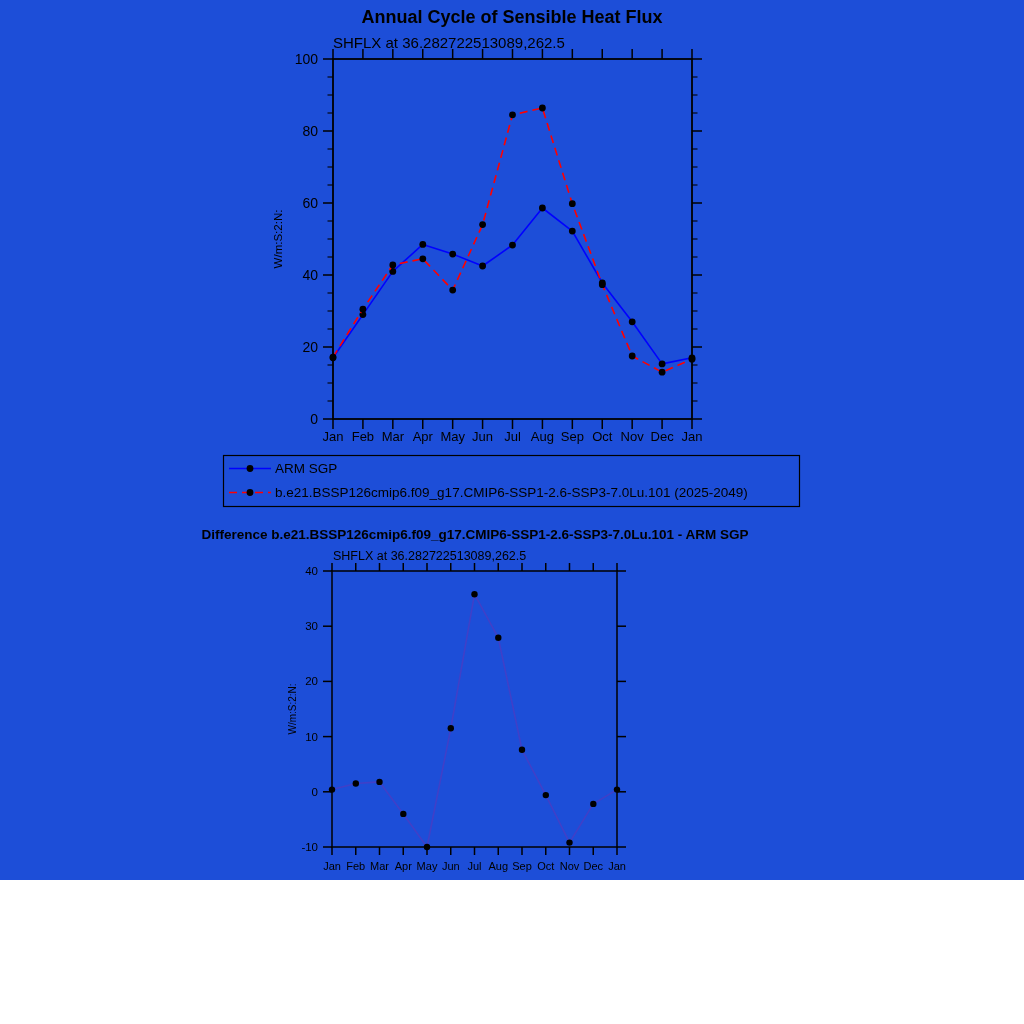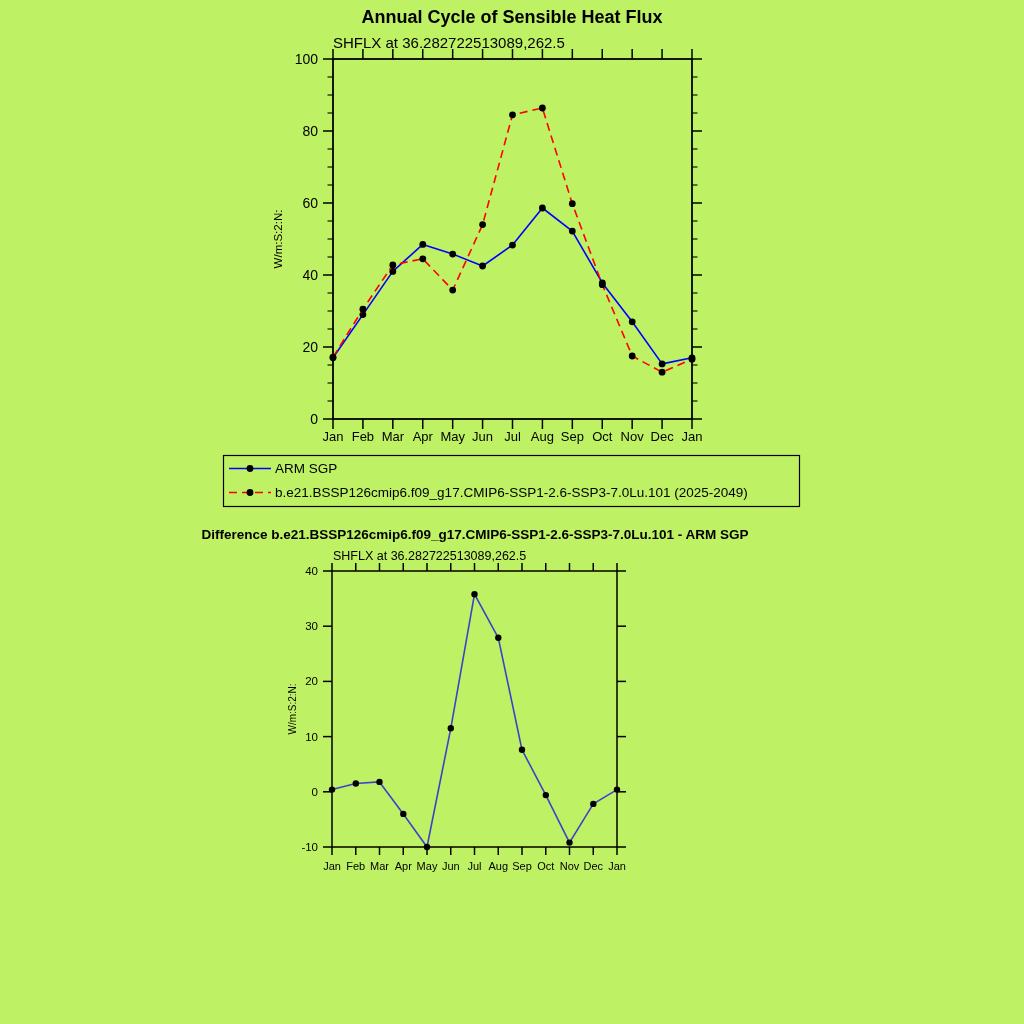--- a/index.html
+++ b/index.html
@@ -1,16 +1,16 @@
 <!DOCTYPE html>
 <html><head>
 <meta charset="utf-8">
 <style>
   html,body{margin:0;padding:0;background:#ffffff;}
-  .canvas{position:relative;width:1024px;height:1024px;background:#bef264;overflow:hidden;}
+  .canvas{position:relative;width:1024px;height:880px;background:#1d4ed8;overflow:hidden;}
   svg text{font-family:"Liberation Sans","DejaVu Sans",sans-serif;fill:#000000;}
   .t-title1{font-size:18px;font-weight:bold;}
   .t-sub1{font-size:15px;}
   .t-ylab1{font-size:11.5px;}
   .t-title2{font-size:13.5px;font-weight:bold;}
   .t-sub2{font-size:12.5px;}
   .t-ylab2{font-size:10px;}
   .t-leg{font-size:13.5px;}
   .legend-box{fill:none;stroke:#000000;stroke-width:1.2;}
   .y-tick-label-1{font-size:14px;}

